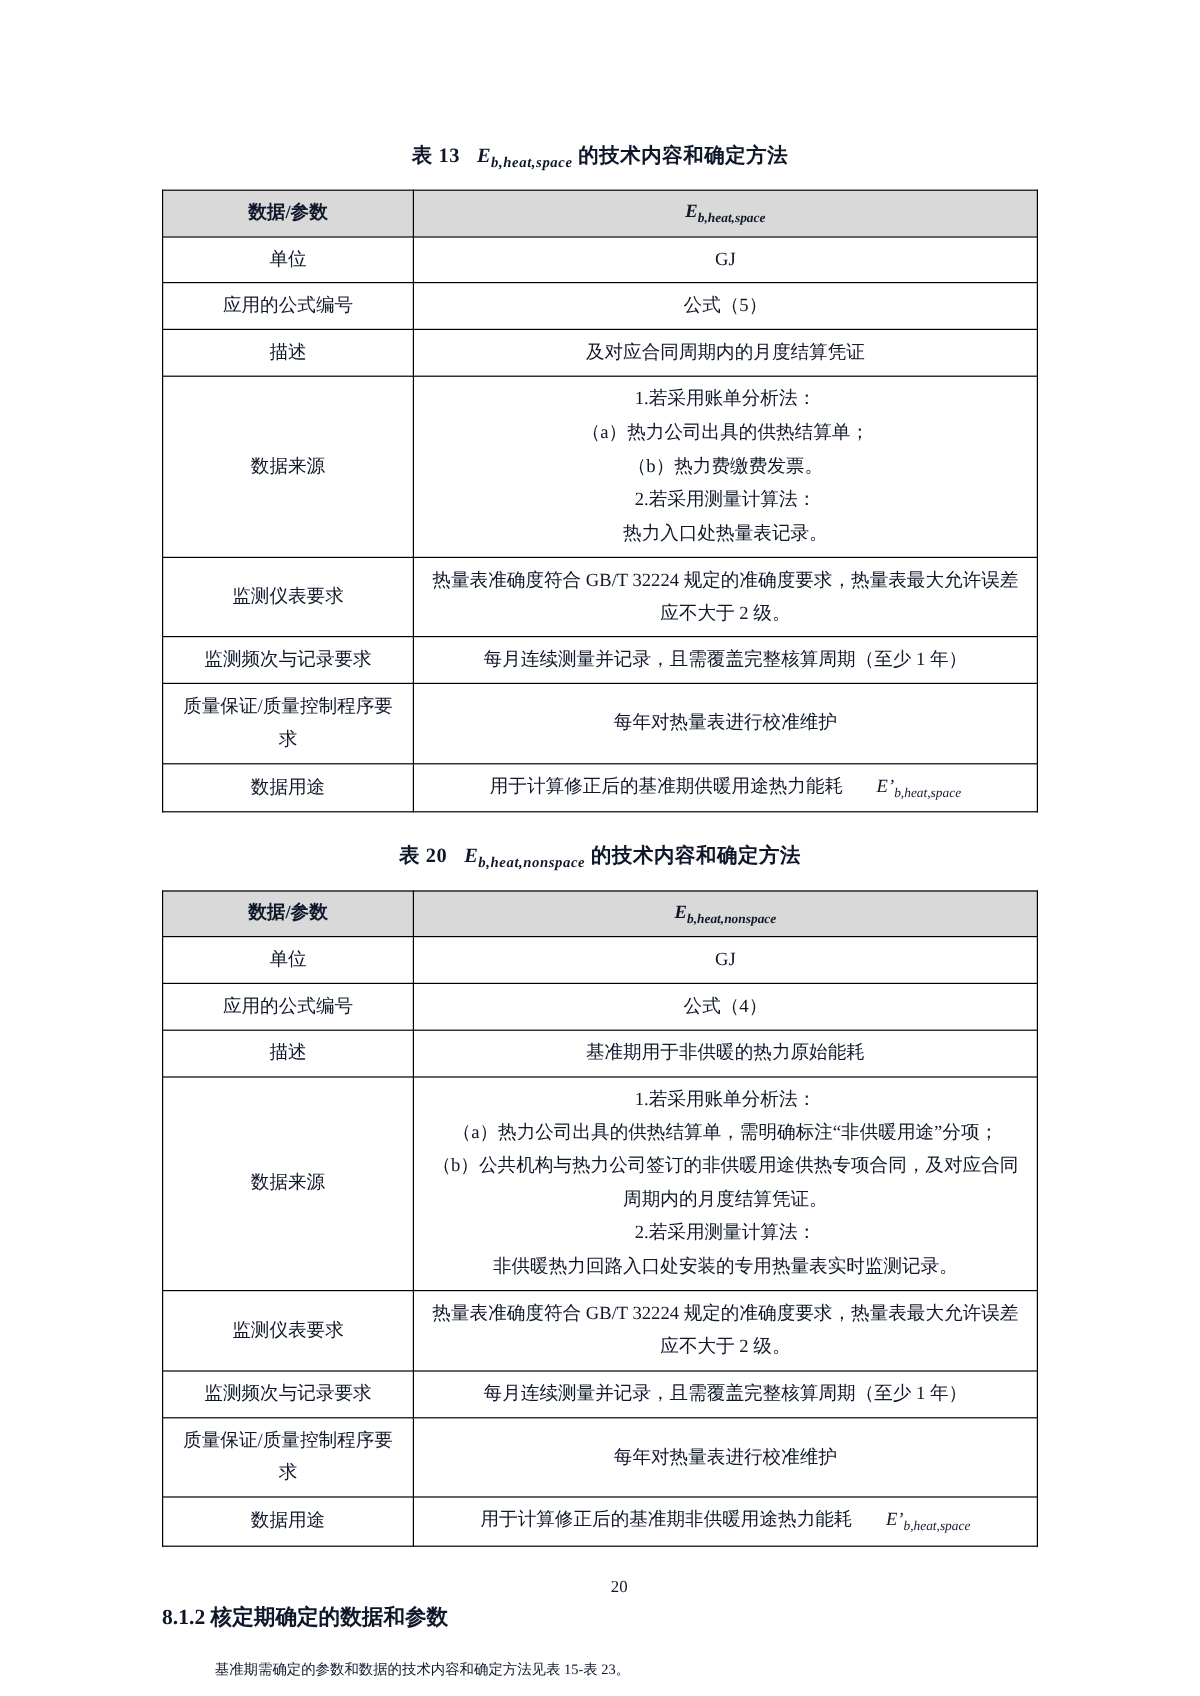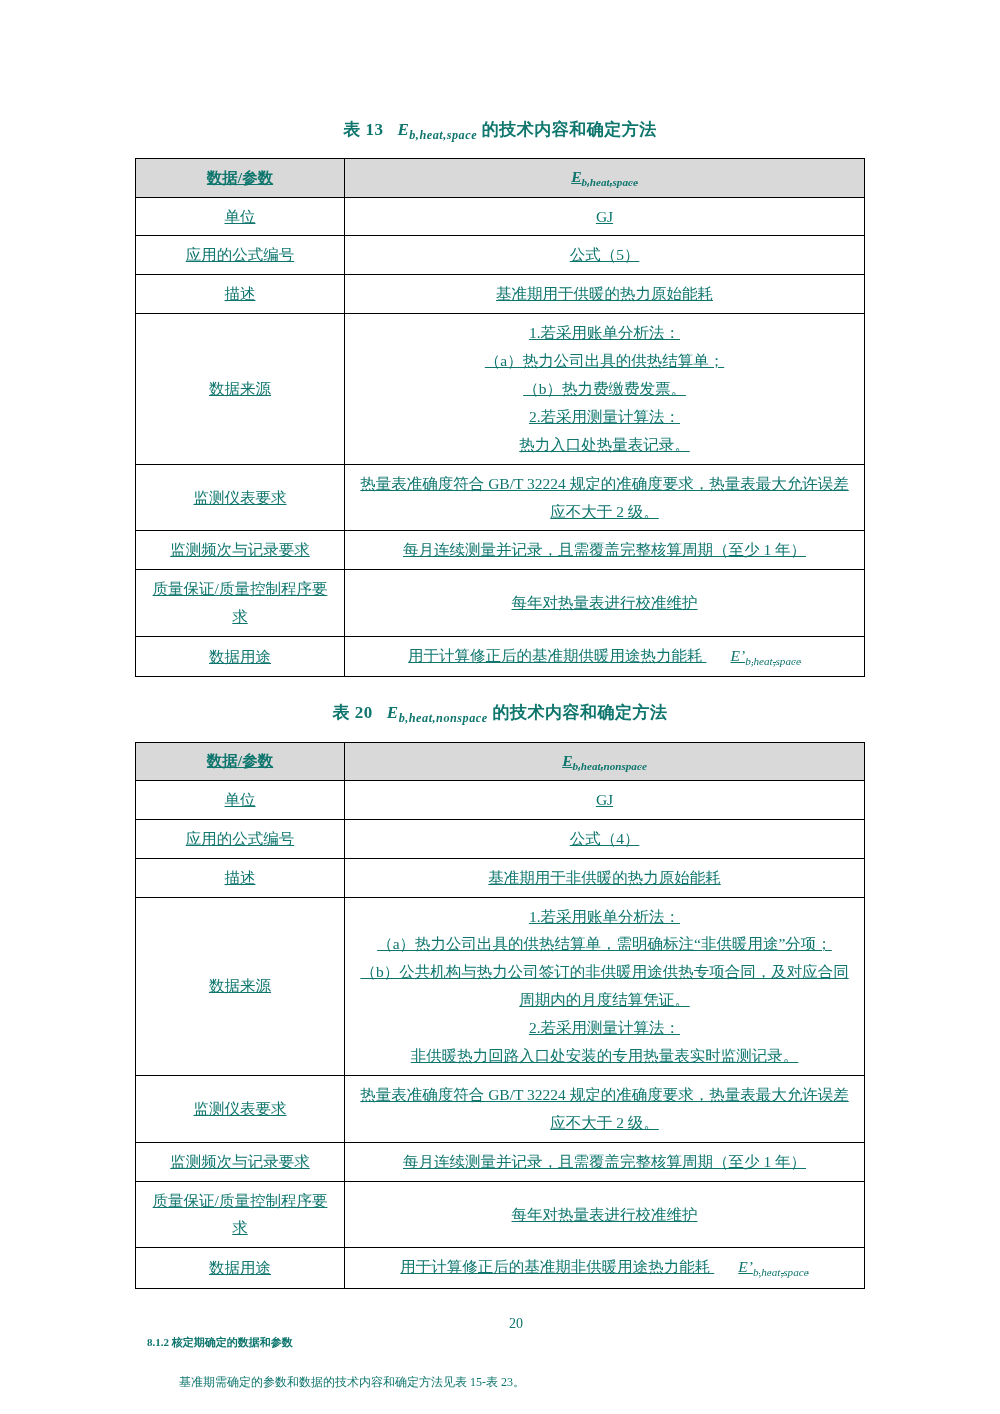--- a/index.html
+++ b/index.html
@@ -3,21 +3,21 @@
 <meta charset="utf-8">
 <style>
   html, body { margin: 0; padding: 0; background: #888; }
   .page {
     width: 1000px;
     height: 1414px;
     margin: 0 auto;
     background: #ffffff;
     position: relative;
     font-family: "Liberation Serif", "DejaVu Serif", serif;
-    color: #0f766e;
+    color: #0f172a;
     overflow: hidden;
     box-sizing: border-box;
   }
   .content {
     padding: 118px 135px 0 135px;
   }
   .table-caption {
     text-align: center;
     font-weight: bold;
     font-size: 17px;
@@ -43,34 +43,33 @@
     font-size: 15.5px;
     margin-bottom: 24px;
   }
   table.data-table td {
     border: 1px solid #000;
     padding: 5px 10px;
     text-align: center;
     vertical-align: middle;
     line-height: 1.8;
     word-break: break-word;
-    text-decoration: underline;
   }
   td.col-label { width: 188px; }
   tr.header-row td {
     background: #d9d9d9;
     font-weight: bold;
     padding-top: 4px;
     padding-bottom: 4px;
   }
   .multiline { white-space: pre-line; }
   .section-heading {
     font-weight: bold;
-    font-size: 11px;
-    margin: 46px 0 0 12px;
+    font-size: 18px;
+    margin: 46px 0 0 0;
   }
   .body-paragraph {
     font-size: 12px;
     margin: 22px 0 0 0;
     text-indent: 44px;
     line-height: 1.7;
   }
   .page-number {
     position: absolute;
     bottom: 82px;
@@ -102,21 +101,21 @@
         <tr>
           <td class="col-label">单位</td>
           <td>GJ</td>
         </tr>
         <tr>
           <td class="col-label">应用的公式编号</td>
           <td>公式（5）</td>
         </tr>
         <tr>
           <td class="col-label">描述</td>
-          <td>基准期用于供暖的热力原始能耗</td>
+          <td>及对应合同周期内的月度结算凭证</td>
         </tr>
         <tr>
           <td class="col-label">数据来源</td>
           <td class="multiline">1.若采用账单分析法：
 （a）热力公司出具的供热结算单；
 （b）热力费缴费发票。
 2.若采用测量计算法：
 热力入口处热量表记录。</td>
         </tr>
         <tr>

